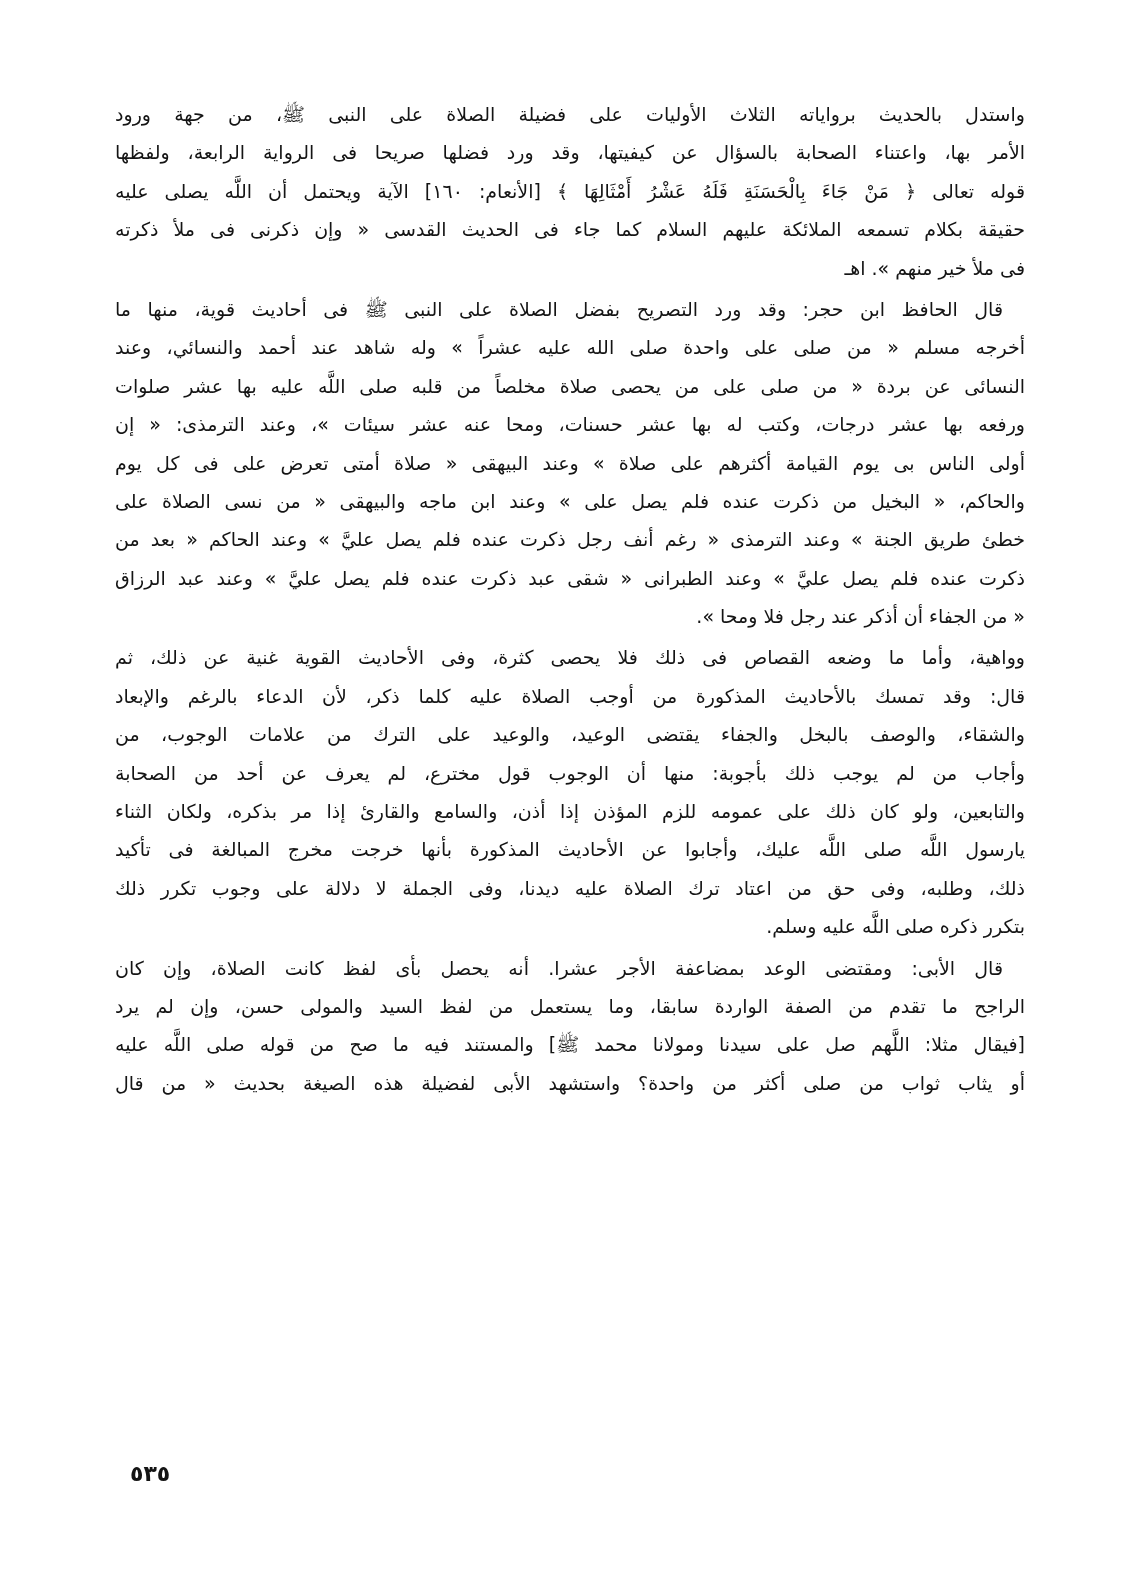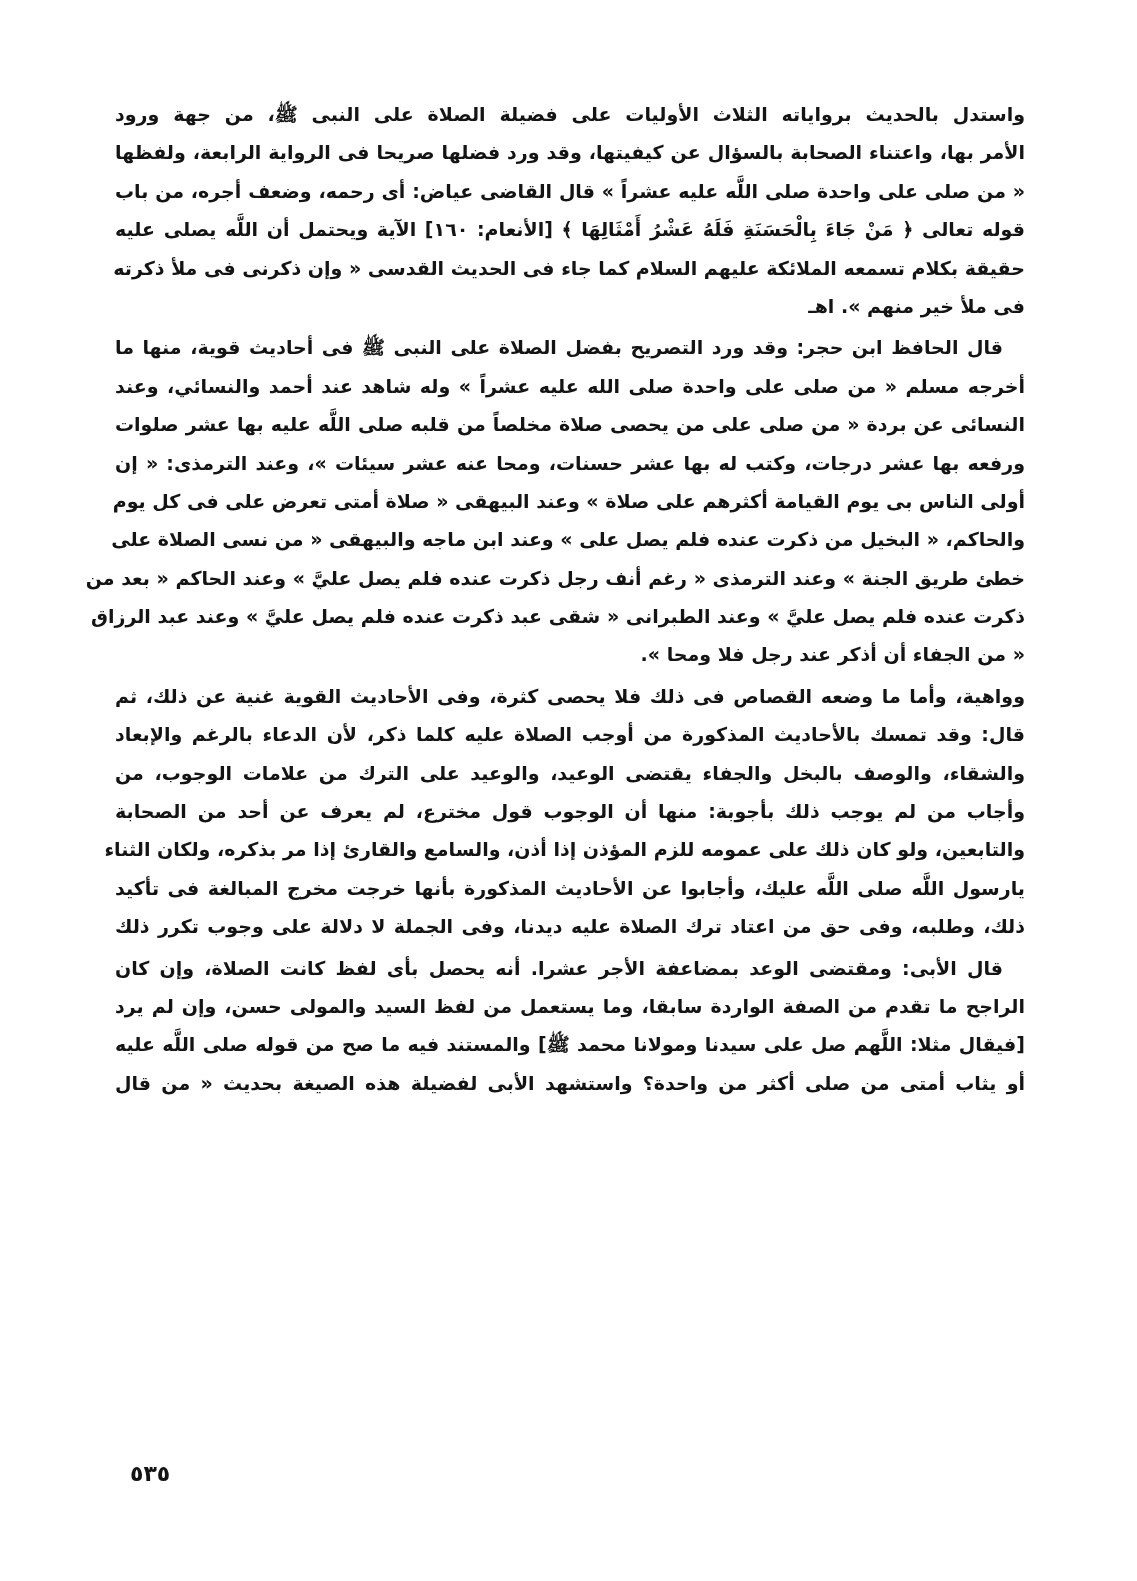--- a/index.html
+++ b/index.html
@@ -23,21 +23,21 @@
       direction: rtl;
     }
     .para {
       margin: 0 0 0 0;
     }
     .line {
       display: block;
       height: 38.4px;
       line-height: 38.4px;
       font-size: 19px;
-      font-weight: bold;
+      font-weight: normal;
       text-align: justify;
       text-align-last: justify;
       white-space: nowrap;
       overflow: visible;
       letter-spacing: 0;
     }
     .line.last {
       text-align-last: right;
     }
     .line.indent {
@@ -58,21 +58,20 @@
     }
   </style>
 </head>
 <body>
 
 <div class="page">
 
   <div class="para">
     <span class="line">واستدل بالحديث برواياته الثلاث الأوليات على فضيلة الصلاة على النبى ﷺ، من جهة ورود</span>
     <span class="line">الأمر بها، واعتناء الصحابة بالسؤال عن كيفيتها، وقد ورد فضلها صريحا فى الرواية الرابعة، ولفظها</span>
-    <span class="line">« من صلى على واحدة صلى اللَّه عليه عشراً » قال القاضى عياض: أى رحمه، وضعف أجره، من باب</span>
     <span class="line">قوله تعالى ﴿ مَنْ جَاءَ بِالْحَسَنَةِ فَلَهُ عَشْرُ أَمْثَالِهَا ﴾ [الأنعام: ١٦٠] الآية ويحتمل أن اللَّه يصلى عليه</span>
     <span class="line">حقيقة بكلام تسمعه الملائكة عليهم السلام كما جاء فى الحديث القدسى « وإن ذكرنى فى ملأ ذكرته</span>
     <span class="line last">فى ملأ خير منهم ». اهـ</span>
   </div>
   <div class="para-gap"></div>
 
   <div class="para">
     <span class="line indent">قال الحافظ ابن حجر: وقد ورد التصريح بفضل الصلاة على النبى ﷺ فى أحاديث قوية، منها ما</span>
     <span class="line">أخرجه مسلم « من صلى على واحدة صلى الله عليه عشراً » وله شاهد عند أحمد والنسائي، وعند</span>
     <span class="line">النسائى عن بردة « من صلى على من يحصى صلاة مخلصاً من قلبه صلى اللَّه عليه بها عشر صلوات</span>
@@ -86,24 +85,25 @@
   <div class="para-gap"></div>
 
   <div class="para">
     <span class="line">وواهية، وأما ما وضعه القصاص فى ذلك فلا يحصى كثرة، وفى الأحاديث القوية غنية عن ذلك، ثم</span>
     <span class="line">قال: وقد تمسك بالأحاديث المذكورة من أوجب الصلاة عليه كلما ذكر، لأن الدعاء بالرغم والإبعاد</span>
     <span class="line">والشقاء، والوصف بالبخل والجفاء يقتضى الوعيد، والوعيد على الترك من علامات الوجوب، من</span>
     <span class="line">وأجاب من لم يوجب ذلك بأجوبة: منها أن الوجوب قول مخترع، لم يعرف عن أحد من الصحابة</span>
     <span class="line">والتابعين، ولو كان ذلك على عمومه للزم المؤذن إذا أذن، والسامع والقارئ إذا مر بذكره، ولكان الثناء</span>
     <span class="line">يارسول اللَّه صلى اللَّه عليك، وأجابوا عن الأحاديث المذكورة بأنها خرجت مخرج المبالغة فى تأكيد</span>
     <span class="line">ذلك، وطلبه، وفى حق من اعتاد ترك الصلاة عليه ديدنا، وفى الجملة لا دلالة على وجوب تكرر ذلك</span>
+    <span class="line last">بتكرر ذكره صلى اللَّه عليه وسلم.</span>
   </div>
   <div class="para-gap"></div>
 
   <div class="para">
     <span class="line indent">قال الأبى: ومقتضى الوعد بمضاعفة الأجر عشرا. أنه يحصل بأى لفظ كانت الصلاة، وإن كان</span>
     <span class="line">الراجح ما تقدم من الصفة الواردة سابقا، وما يستعمل من لفظ السيد والمولى حسن، وإن لم يرد</span>
     <span class="line">[فيقال مثلا: اللَّهم صل على سيدنا ومولانا محمد ﷺ] والمستند فيه ما صح من قوله صلى اللَّه عليه</span>
-    <span class="line">أو يثاب أمتى من صلى أكثر من واحدة؟ واستشهد الأبى لفضيلة هذه الصيغة بحديث « من قال</span>
+    <span class="line">أو يثاب ثواب من صلى أكثر من واحدة؟ واستشهد الأبى لفضيلة هذه الصيغة بحديث « من قال</span>
   </div>
 </div>
 
 <div class="page-number">٥٣٥</div>
 
 </body></html>

